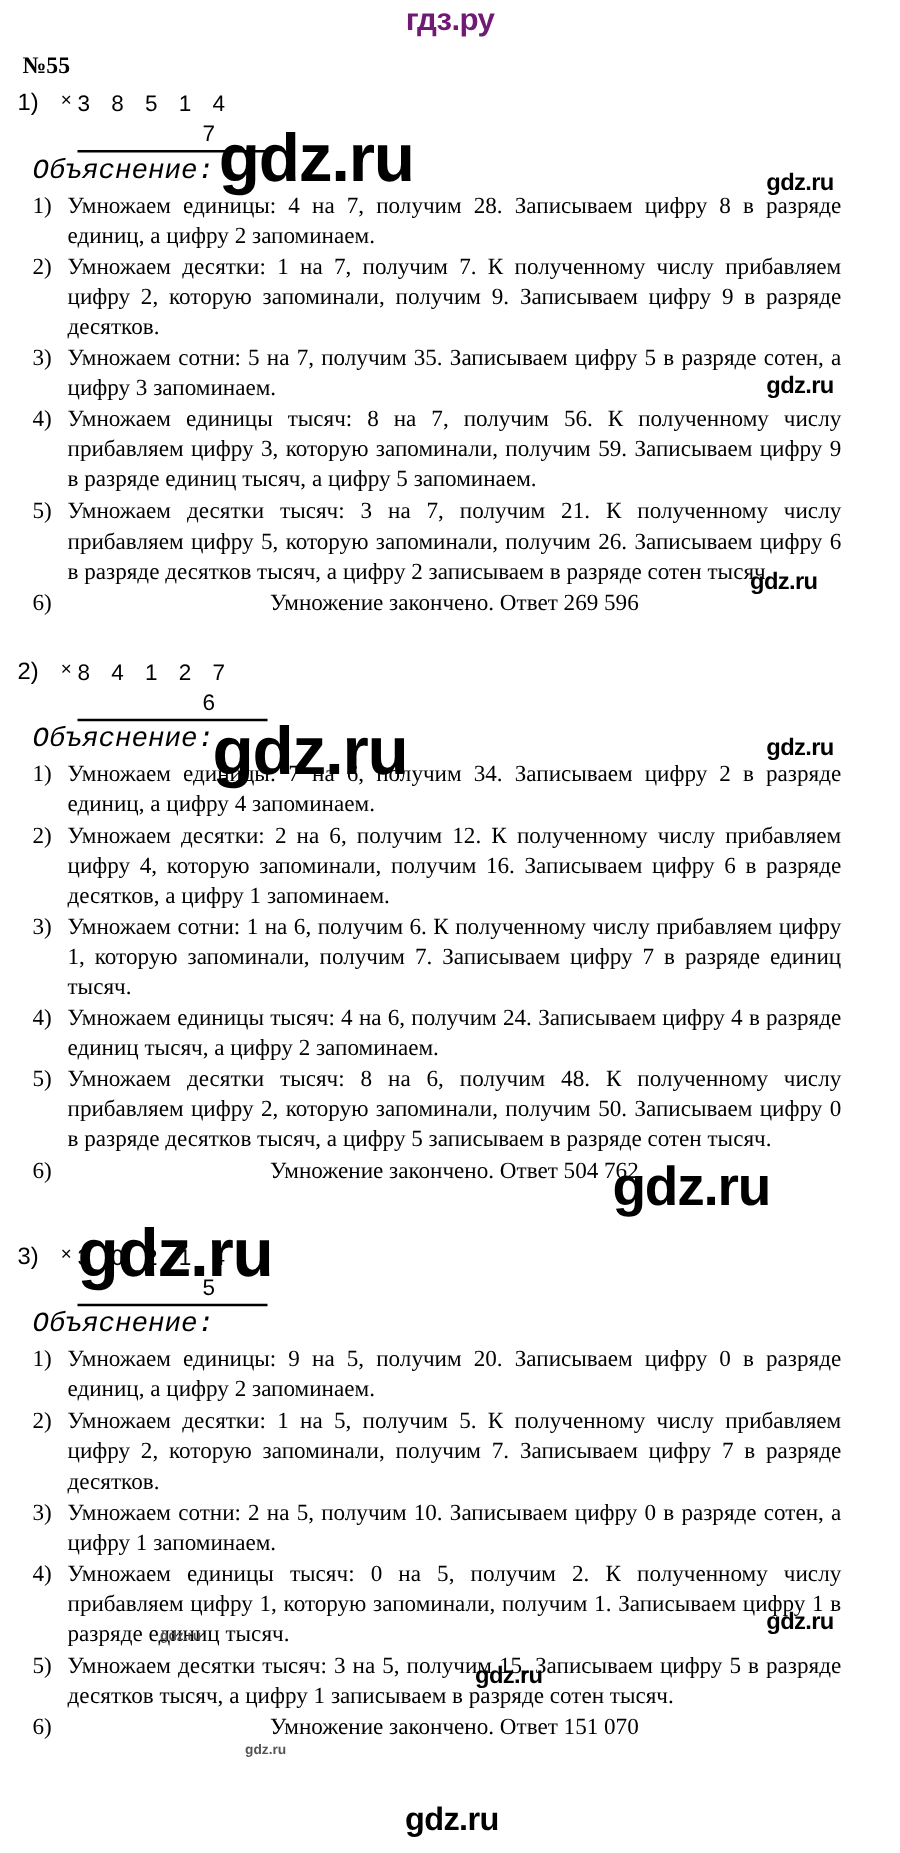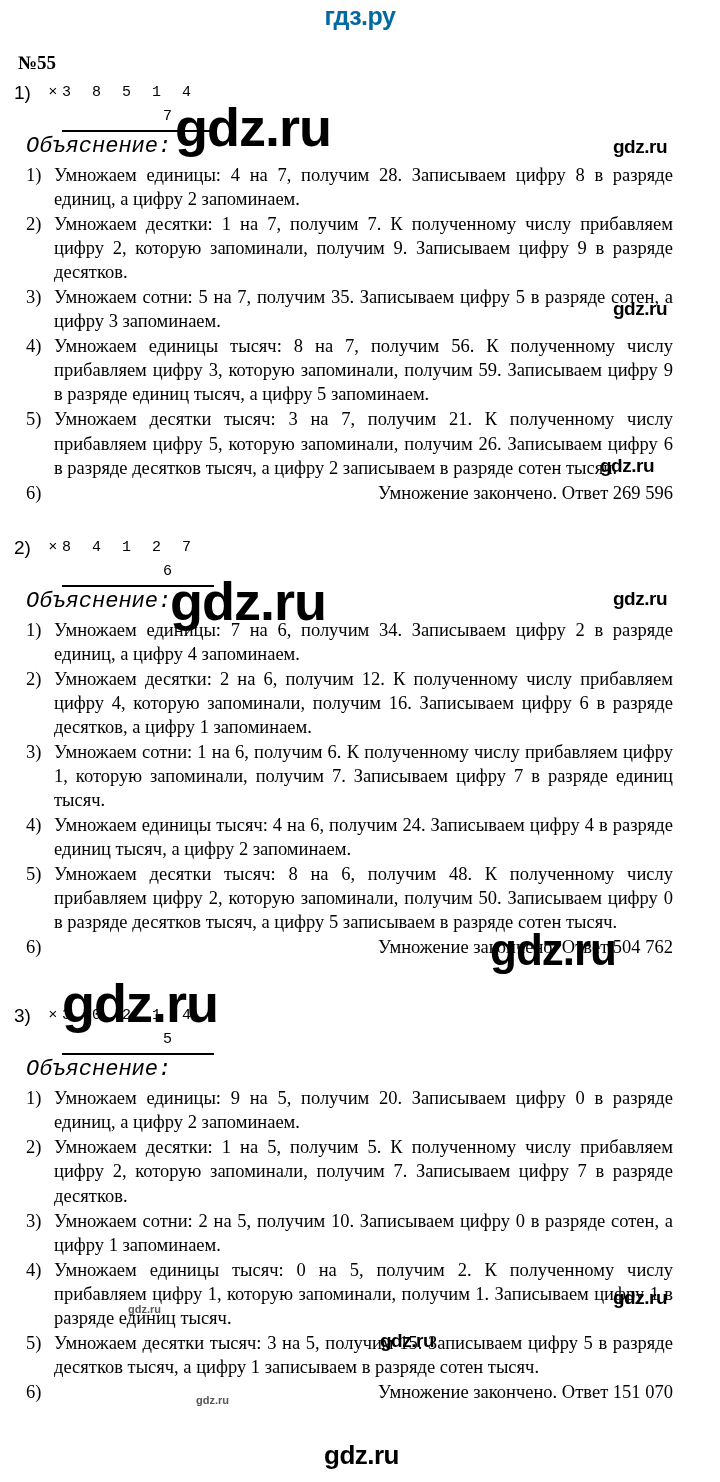--- a/index.html
+++ b/index.html
@@ -18,27 +18,27 @@
   .site-logo {
     position: absolute;
     top: 2px;
     left: 0;
     width: 720px;
     text-align: center;
     font-family: "Liberation Sans", sans-serif;
     font-weight: bold;
     font-size: 25px;
     letter-spacing: -0.5px;
-    color: #0369a1;
+    color: #701a75;
   }
 
   
   .page {
     position: absolute;
-    top: 52px;
+    top: 42px;
     left: 0;
     width: 691px;
   }
 
   .task-number {
     font-family: "Liberation Serif", serif;
     font-weight: bold;
     font-size: 19px;
     margin: 0 0 6px 18px;
   }
@@ -60,25 +60,24 @@
     text-align: left;
     line-height: 26px;
   }
   .cm-sign {
     font-size: 15px;
     width: 18px;
     text-align: center;
     line-height: 30px;
   }
   .cm-digits {
-    font-size: 15px;
+    font-size: 18px;
     letter-spacing: 6px;
     line-height: 26px;
     white-space: pre;
-    font-family: Liberation Mono, monospace;
   }
   .cm-row.factor2 { height: 24px; }
   .cm-row.factor2 .cm-digits {
     width: 158px;
     text-align: right;
     display: inline-block;
     letter-spacing: 0;
   }
   .cm-rule {
     margin-left: 48px;
@@ -114,21 +113,21 @@
     font-family: Liberation Serif, serif;
   }
   ol.steps > li::before {
     content: counter(stepc) ")";
     position: absolute;
     left: 8px;
     top: 0;
     width: 26px;
     text-align: left;
   }
-  ol.steps > li.nojust { text-align: right; }
+  ol.steps > li.nojust { text-align: center; }
   .spacer-md { height: 26px; }
   .spacer-lg { height: 40px; }
 
   
   .wm {
     position: absolute;
     font-family: "Liberation Sans", sans-serif;
     font-weight: bold;
     color: #000;
     letter-spacing: -1px;

